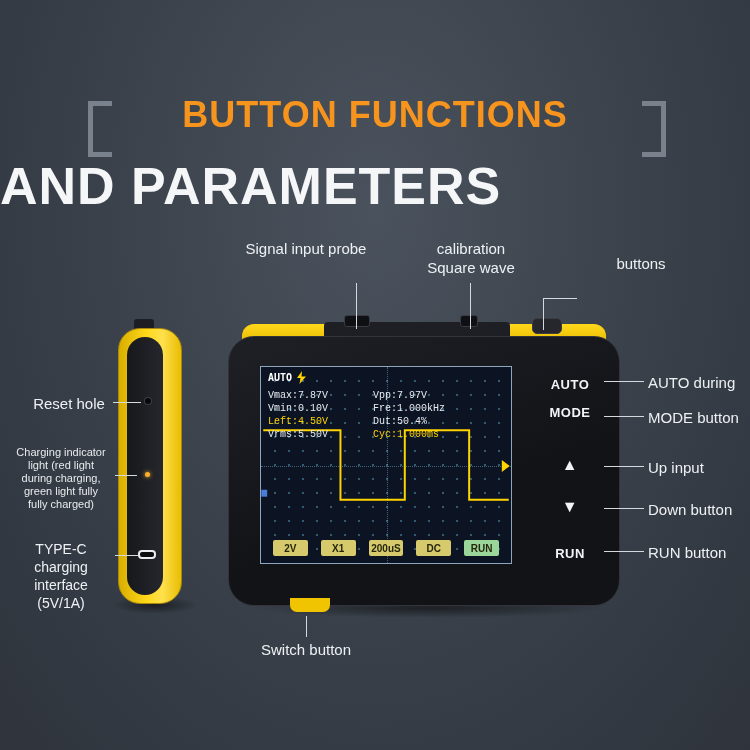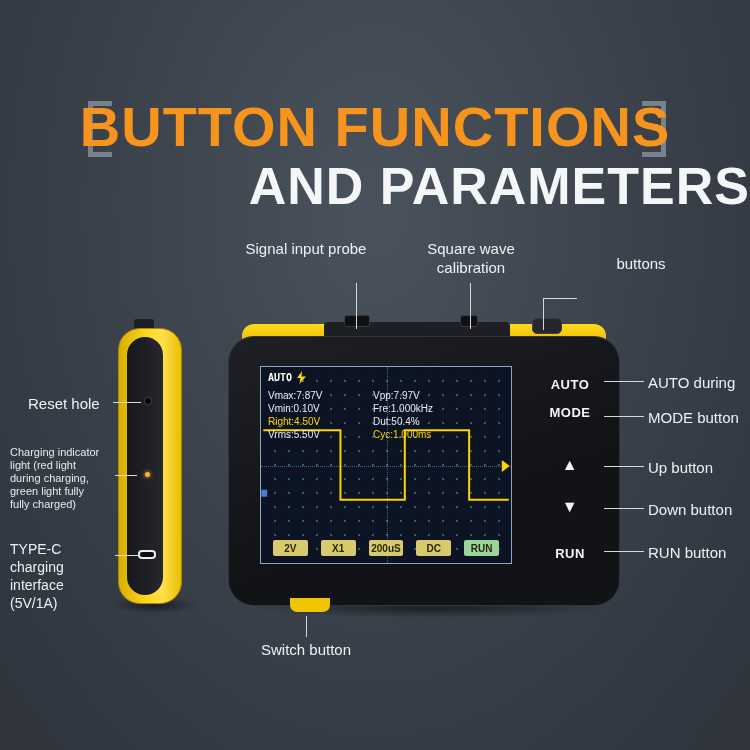--- a/index.html
+++ b/index.html
@@ -2,32 +2,32 @@
 <html><head>
 <meta charset="utf-8">
 <style>
   *{margin:0;padding:0;box-sizing:border-box}
   html,body{width:750px;height:750px;background:#2e333c;font-family:"Liberation Sans",sans-serif}
   .stage{position:relative;width:750px;height:750px;overflow:hidden;
          background:radial-gradient(ellipse at 50% 28%, #4a525d 0%, #394049 55%, #2e333c 100%)}
 
   
   .title1{position:absolute;left:0;width:750px;top:94px;text-align:center;
-          font-size:56px;font-weight:700;letter-spacing:1px;color:#f7941d}
-  .title2{position:absolute;left:0;width:750px;top:156px;text-align:right;
+          font-size:36px;font-weight:700;letter-spacing:1px;color:#f7941d}
+  .title2{position:absolute;left:0;width:750px;top:156px;text-align:left;
           font-size:52px;font-weight:700;letter-spacing:1px;color:#f4f6f8}
   .brk{position:absolute;top:101px;width:24px;height:56px;
        border-top:5px solid #78818c;border-bottom:5px solid #78818c}
   .brk.l{left:88px;border-left:5px solid #78818c}
   .brk.r{left:642px;border-right:5px solid #78818c}
 
   
   .callout{position:absolute;color:#eef1f4;font-size:15px;line-height:19px}
   .center{text-align:center}
-  .right{text-align:left}
+  .right{text-align:center}
   .small{font-size:11px;line-height:13px;color:#e8ebee}
   .rlab{position:absolute;left:648px;font-size:15px;color:#eef1f4}
   .line{position:absolute;background:#d5d9de}
 
   
   .dev-side{position:absolute;left:118px;top:328px;width:64px;height:276px}
   .side-conn{position:absolute;left:16px;top:-9px;width:20px;height:12px;background:#1d1e23;border-radius:3px}
   .side-outer{position:absolute;inset:0;border-radius:22px;border:1px solid #a8890a;
               background:linear-gradient(90deg,#d8ae00,#ffd81a 45%,#ffe04d 70%,#e9bd02)}
   .side-inner{position:absolute;left:9px;top:9px;width:36px;height:258px;border-radius:18px;
@@ -61,21 +61,21 @@
   .screen{position:absolute;left:32px;top:44px;width:252px;height:198px;background:#0c1322;
           border:1px solid #8ea6bd;overflow:hidden}
   .grid{position:absolute;inset:1px;
         background-image:radial-gradient(rgba(80,150,180,.55) 1px, transparent 1.6px);
         background-size:14px 14px;background-position:6px 6px}
   .axis-h{position:absolute;left:0;right:0;top:99px;border-top:1px dotted rgba(130,200,230,.45)}
   .axis-v{position:absolute;top:0;bottom:0;left:126px;border-left:1px dotted rgba(130,200,230,.45)}
   .wave{position:absolute;inset:0;width:100%;height:100%}
   .osd{position:absolute;left:7px;top:4px;display:flex;align-items:center;gap:5px}
   .osd .mode{color:#ffffff;font-size:10px;font-weight:700;font-family:"DejaVu Sans Mono",monospace}
-  .meas{position:absolute;font-family:Liberation Sans, sans-serif;font-size:10px;line-height:13px;color:#e6ebf0}
+  .meas{position:absolute;font-family:Liberation Mono, monospace;font-size:10px;line-height:13px;color:#e6ebf0}
   .meas div{white-space:nowrap}
   .meas.mleft{left:7px;top:22px}
   .meas.mright{left:112px;top:22px}
   .yellow{color:#ffd400}
   .softkeys{position:absolute;left:12px;right:12px;bottom:7px;display:flex;gap:13px}
   .skey{flex:1;height:16px;background:#d6ca6c;color:#26260c;font-size:10px;font-weight:700;
         display:flex;align-items:center;justify-content:center;border-radius:2px}
   .skey.green{background:#9ad69a}
 
   .shadow{position:absolute;border-radius:50%;
@@ -123,21 +123,21 @@
       </svg>
       <div class="osd">
         <span class="mode">AUTO</span>
         <svg width="9" height="13" viewBox="0 0 9 13">
           <polygon points="5,0 0,7 3.5,7 2.5,13 9,5.5 4.5,5.5" fill="#ffd400"></polygon>
         </svg>
       </div>
       <div class="meas mleft">
         <div>Vmax:7.87V</div>
         <div>Vmin:0.10V</div>
-        <div class="yellow">Right:4.50V</div>
+        <div class="yellow">Left:4.50V</div>
         <div>Vrms:5.50V</div>
       </div>
       <div class="meas mright">
         <div>Vpp:7.97V</div>
         <div>Fre:1.000kHz</div>
         <div>Dut:50.4%</div>
         <div class="yellow">Cyc:1.000ms</div>
       </div>
       <div class="softkeys">
         <div class="skey">2V</div>
@@ -166,38 +166,38 @@
   <div class="line" style="left:604px;top:416px;width:40px;height:1px"></div>
   <div class="line" style="left:604px;top:466px;width:40px;height:1px"></div>
   <div class="line" style="left:604px;top:508px;width:40px;height:1px"></div>
   <div class="line" style="left:604px;top:551px;width:40px;height:1px"></div>
   <div class="line" style="left:306px;top:616px;width:1px;height:21px"></div>
 
   <div class="callout center" style="left:230px;top:239px;width:152px">
     <div>Signal input probe</div>
   </div>
   <div class="callout center" style="left:398px;top:239px;width:146px">
+    <div>calibration</div>
     <div>Square wave</div>
-    <div>calibration</div>
   </div>
   <div class="callout center" style="left:566px;top:254px;width:150px">
     <div>buttons</div>
   </div>
   <div class="callout right" style="left:28px;top:394px;width:82px">Reset hole</div>
   <div class="callout right small" style="left:10px;top:446px;width:102px">
     <div>Charging indicator</div>
     <div>light (red light</div>
     <div>during charging,</div>
     <div>green light fully</div>
     <div>fully charged)</div>
   </div>
   <div class="callout right" style="left:10px;top:540px;width:102px;font-size:14px;line-height:18px">
     <div>TYPE-C charging</div>
     <div>interface (5V/1A)</div>
   </div>
   <div class="rlab" style="top:374px">AUTO during</div>
   <div class="rlab" style="top:409px">MODE button</div>
-  <div class="rlab" style="top:459px">Up button</div>
+  <div class="rlab" style="top:459px">Up input</div>
   <div class="rlab" style="top:501px">Down button</div>
   <div class="rlab" style="top:544px">RUN button</div>
   <div class="callout center" style="left:230px;top:640px;width:152px">Switch button</div>
 
 </div>
 
 </body></html>

